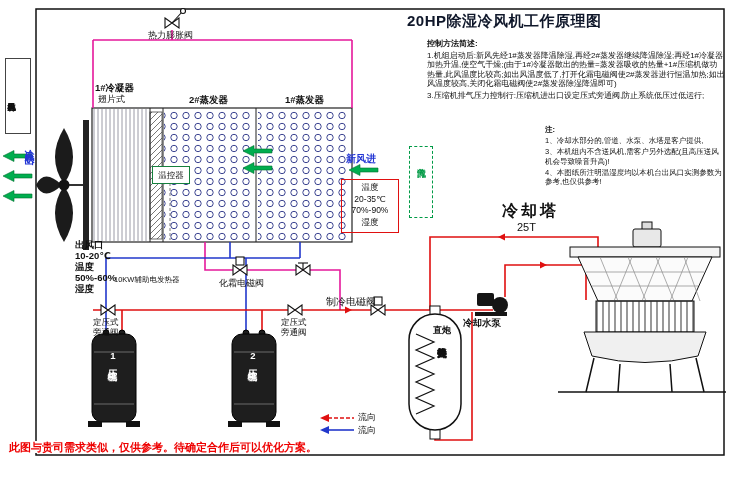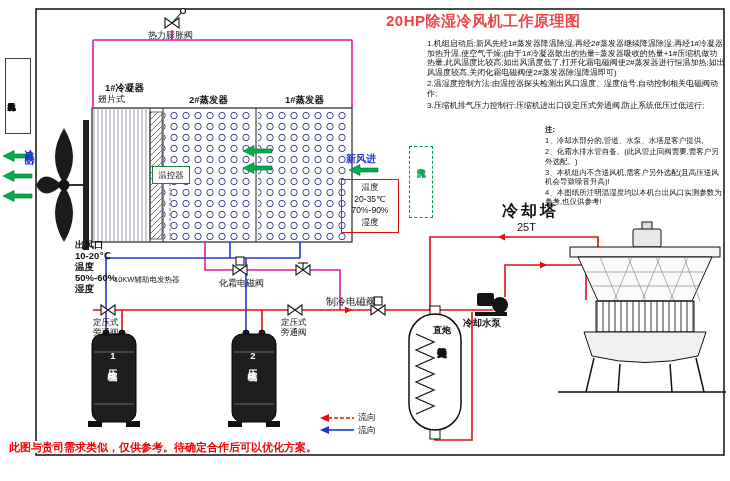--- a/index.html
+++ b/index.html
@@ -157,29 +157,29 @@
     </g>
 
     <g>
       <line x1="328" y1="418" x2="354" y2="418" stroke="#e01010" stroke-width="1.6" stroke-dasharray="4 2"></line>
       <polygon points="320,418 329,414 329,422" fill="#e01010"></polygon>
       <line x1="328" y1="430" x2="354" y2="430" stroke="#2238cc" stroke-width="1.6"></line>
       <polygon points="320,430 329,426 329,434" fill="#2238cc"></polygon>
     </g>
   </svg>
 
-  <div class="lbl b" style="left:386px;top:13px;font-size:15px;color:#ef4444;letter-spacing:.5px;">20HP除湿冷风机工作原理图</div>
+  <div class="lbl b" style="left:407px;top:13px;font-size:15px;color:#0f172a;letter-spacing:.5px;">20HP除湿冷风机工作原理图</div>
 
   <div class="abs vtlr" style="left:5px;top:58px;width:24px;height:70px;border:1px solid #444;font-size:8.5px;line-height:11px;padding:2px 0;text-align:center;">机内无送风机需补风自备</div>
 
   <div class="lbl vt b" style="left:24px;top:141px;font-size:10px;color:#2336d4;letter-spacing:2px;">冷风吹出</div>
 
   <div class="lbl" style="left:148px;top:31px;font-size:9px;">热力膨胀阀</div>
 
-  <div class="lbl b" style="left:95px;top:83px;font-size:9.5px;padding-left:10px;">1#冷凝器</div>
+  <div class="lbl b" style="left:95px;top:83px;font-size:9.5px;">1#冷凝器</div>
   <div class="lbl" style="left:98px;top:95px;font-size:9px;">翅片式</div>
   <div class="lbl b" style="left:189px;top:95px;font-size:9.5px;">2#蒸发器</div>
   <div class="lbl b" style="left:285px;top:95px;font-size:9.5px;">1#蒸发器</div>
 
   <div class="abs" style="left:152px;top:166px;width:36px;height:16px;border:1px solid #15803d;background:#fff;font-size:8.5px;text-align:center;line-height:16px;">温控器</div>
 
   <div class="lbl b" style="left:346px;top:153px;font-size:10px;color:#2336d4;">新风进</div>
 
   <div class="abs" style="left:409px;top:146px;width:22px;height:70px;border:1px dashed #009a45;text-align:center;">
     <span class="vt" style="font-size:9px;color:#009a45;margin-top:3px;display:inline-block;">冷气流方向</span>
@@ -226,26 +226,25 @@
   <div class="lbl" style="left:517px;top:221px;font-size:11px;">25T</div>
 
   <div class="lbl b" style="left:463px;top:319px;font-size:9.5px;font-family:Liberation Mono, monospace;">冷却水泵</div>
 
   <div class="lbl" style="left:358px;top:413px;font-size:9px;">流向</div>
   <div class="lbl" style="left:358px;top:426px;font-size:9px;">流向</div>
 
   <div class="lbl b" style="left:7px;top:441px;font-size:11px;color:#ee0000;background:#fff;padding:0 2px;">此图与贵司需求类似，仅供参考。待确定合作后可以优化方案。</div>
 
   <div class="abs" style="left:427px;top:39px;width:298px;font-size:8px;line-height:9.6px;">
+    <div class="para b">控制方法简述:</div>
     <p class="para">1.机组启动后:新风先经1#蒸发器降温除湿,再经2#蒸发器继续降温除湿;再经1#冷凝器加热升温,使空气干燥;(由于1#冷凝器散出的热量=蒸发器吸收的热量+1#压缩机做功热量,此风温度比较高;如出风温度低了,打开化霜电磁阀使2#蒸发器进行恒温加热;如出风温度较高,关闭化霜电磁阀使2#蒸发器除湿降温即可)</p>
-    <p class="para">2.温湿度控制方法:由温控器探头检测出风口温度、湿度信号,自动控制相关电磁阀动作;</p>
     <p class="para">3.压缩机排气压力控制行:压缩机进出口设定压式旁通阀,防止系统低压过低运行;</p>
   </div>
 
   <div class="abs" style="left:545px;top:125px;width:180px;font-size:7.5px;line-height:9.2px;">
     <div class="para b">注:</div>
     <p class="para">1、冷却水部分的,管道、水泵、水塔是客户提供,</p>
-    <p class="para">2、化霜水排水管自备。(此风管止回阀需要,需客户另外选配。)</p>
     <p class="para">3、本机组内不含送风机,需客户另外选配(且高压送风机会导致噪音升高)!</p>
     <p class="para">4、本图纸所注明温湿度均以本机台出风口实测参数为参考,也仅供参考!</p>
   </div>
 
 </div>
 
 </body></html>

